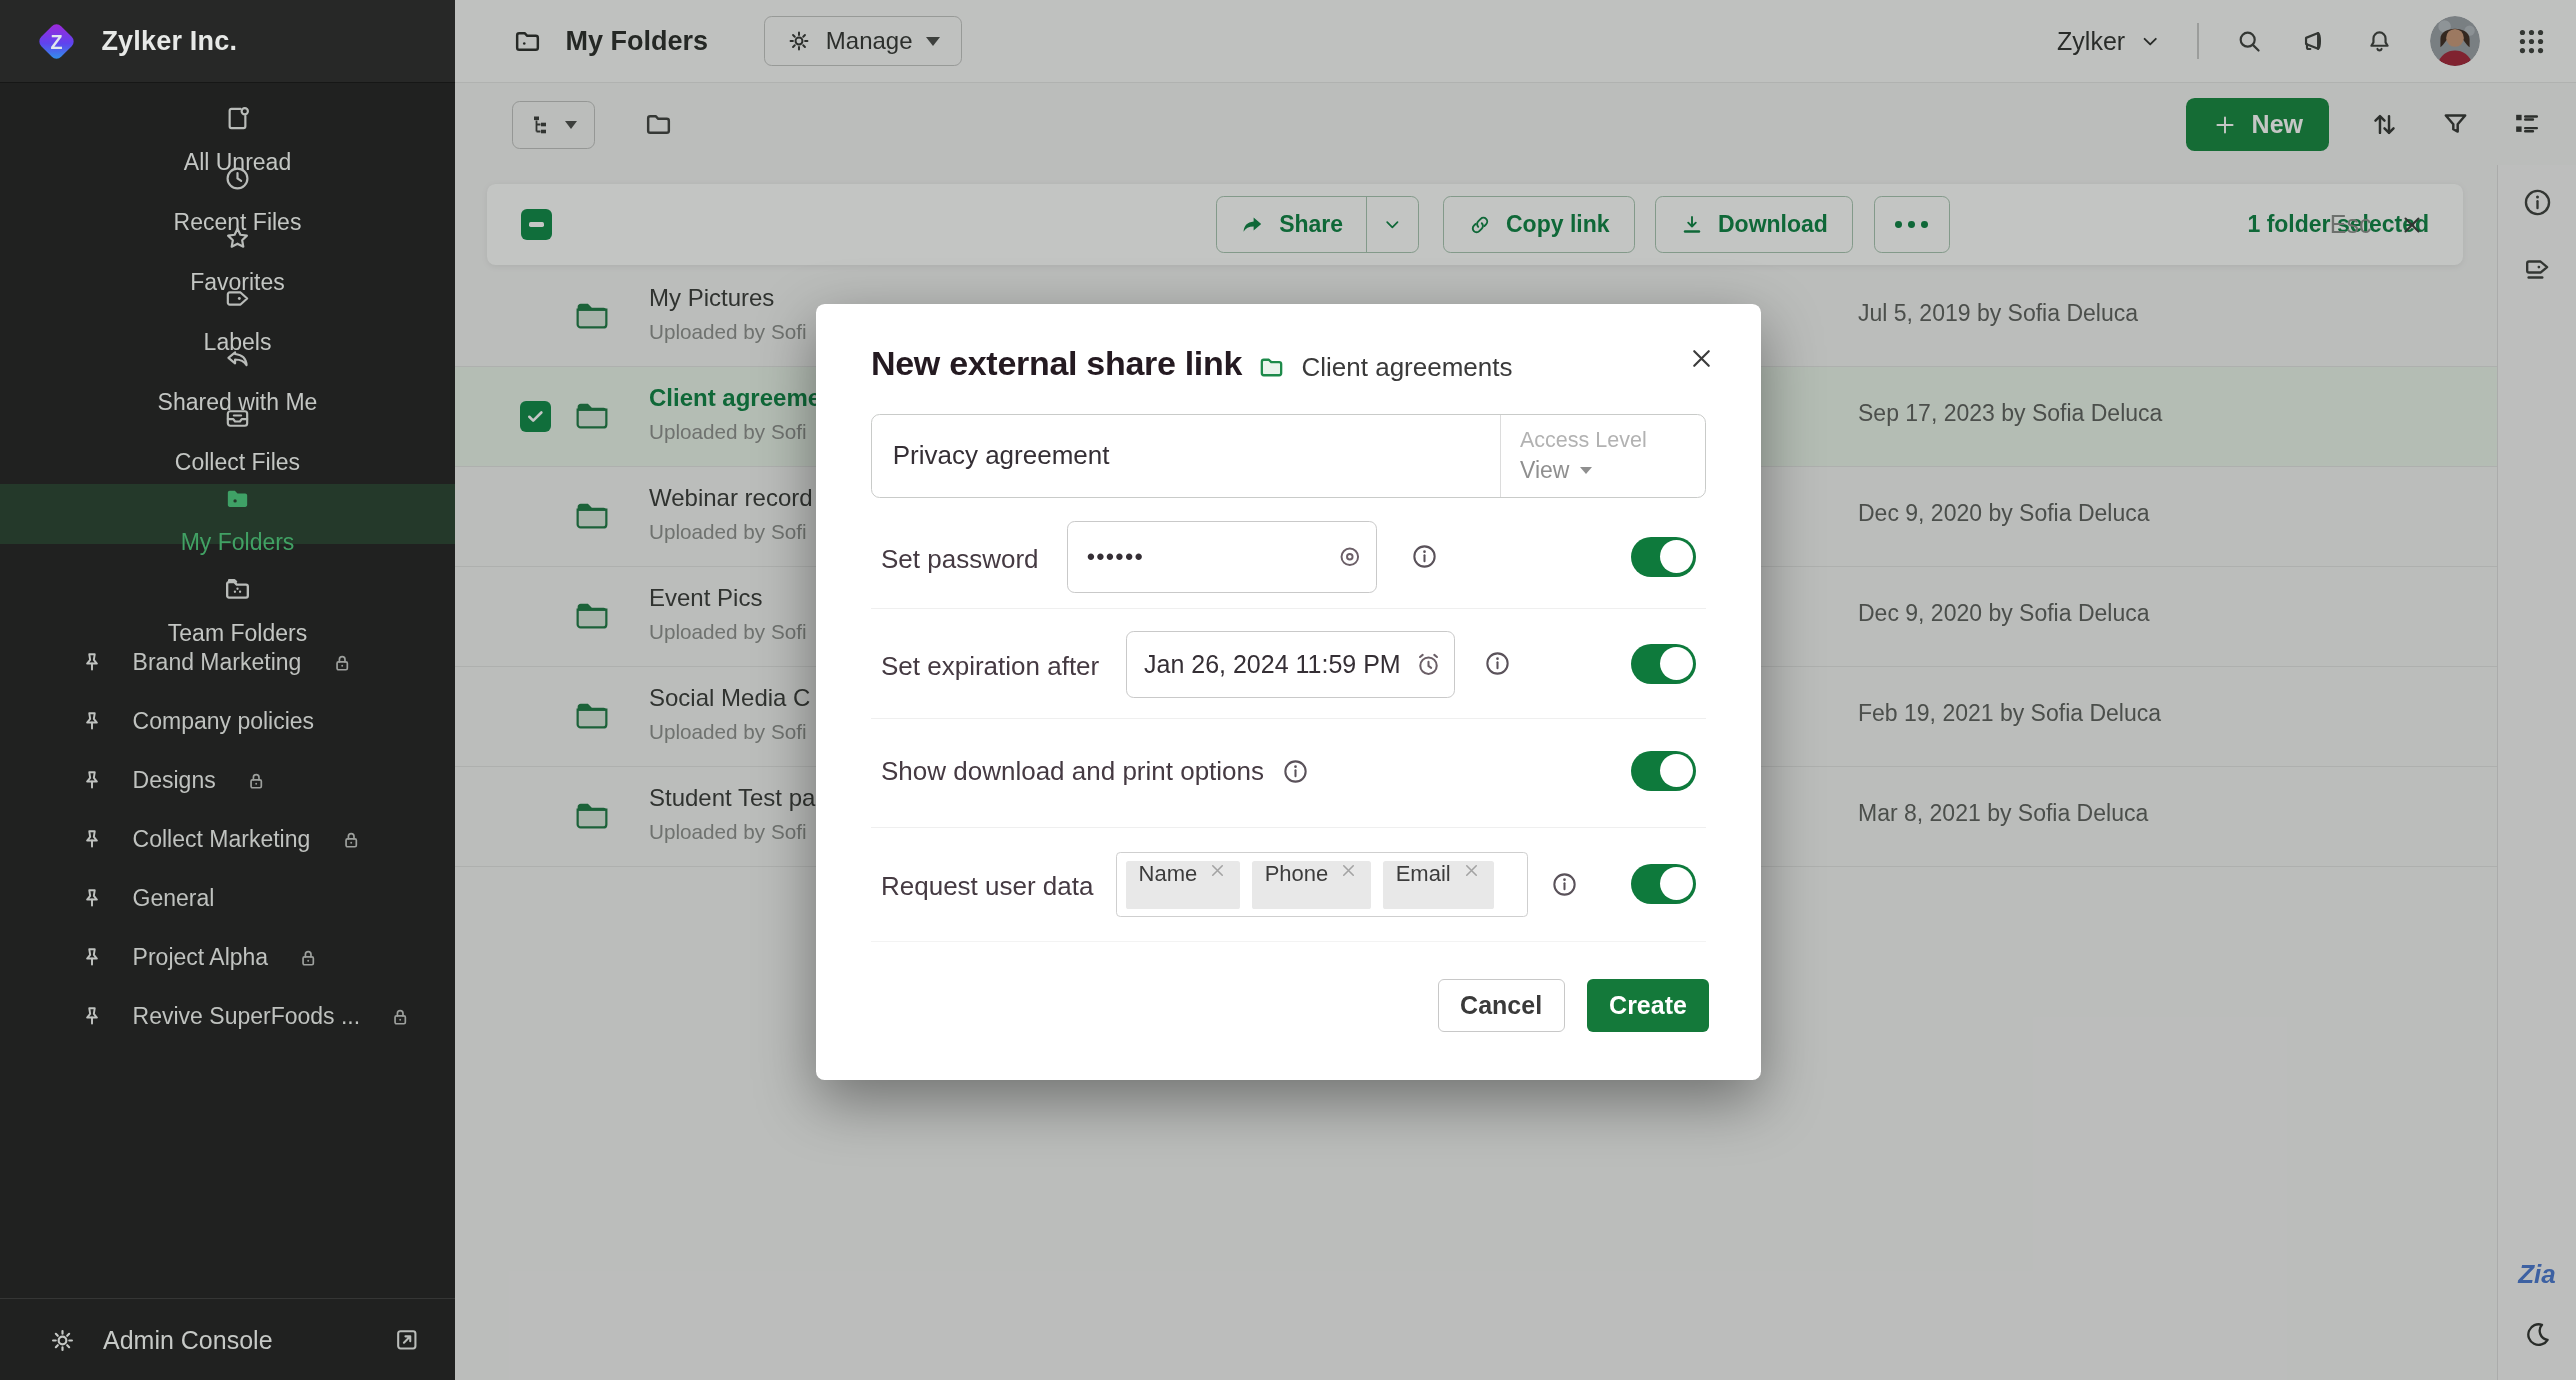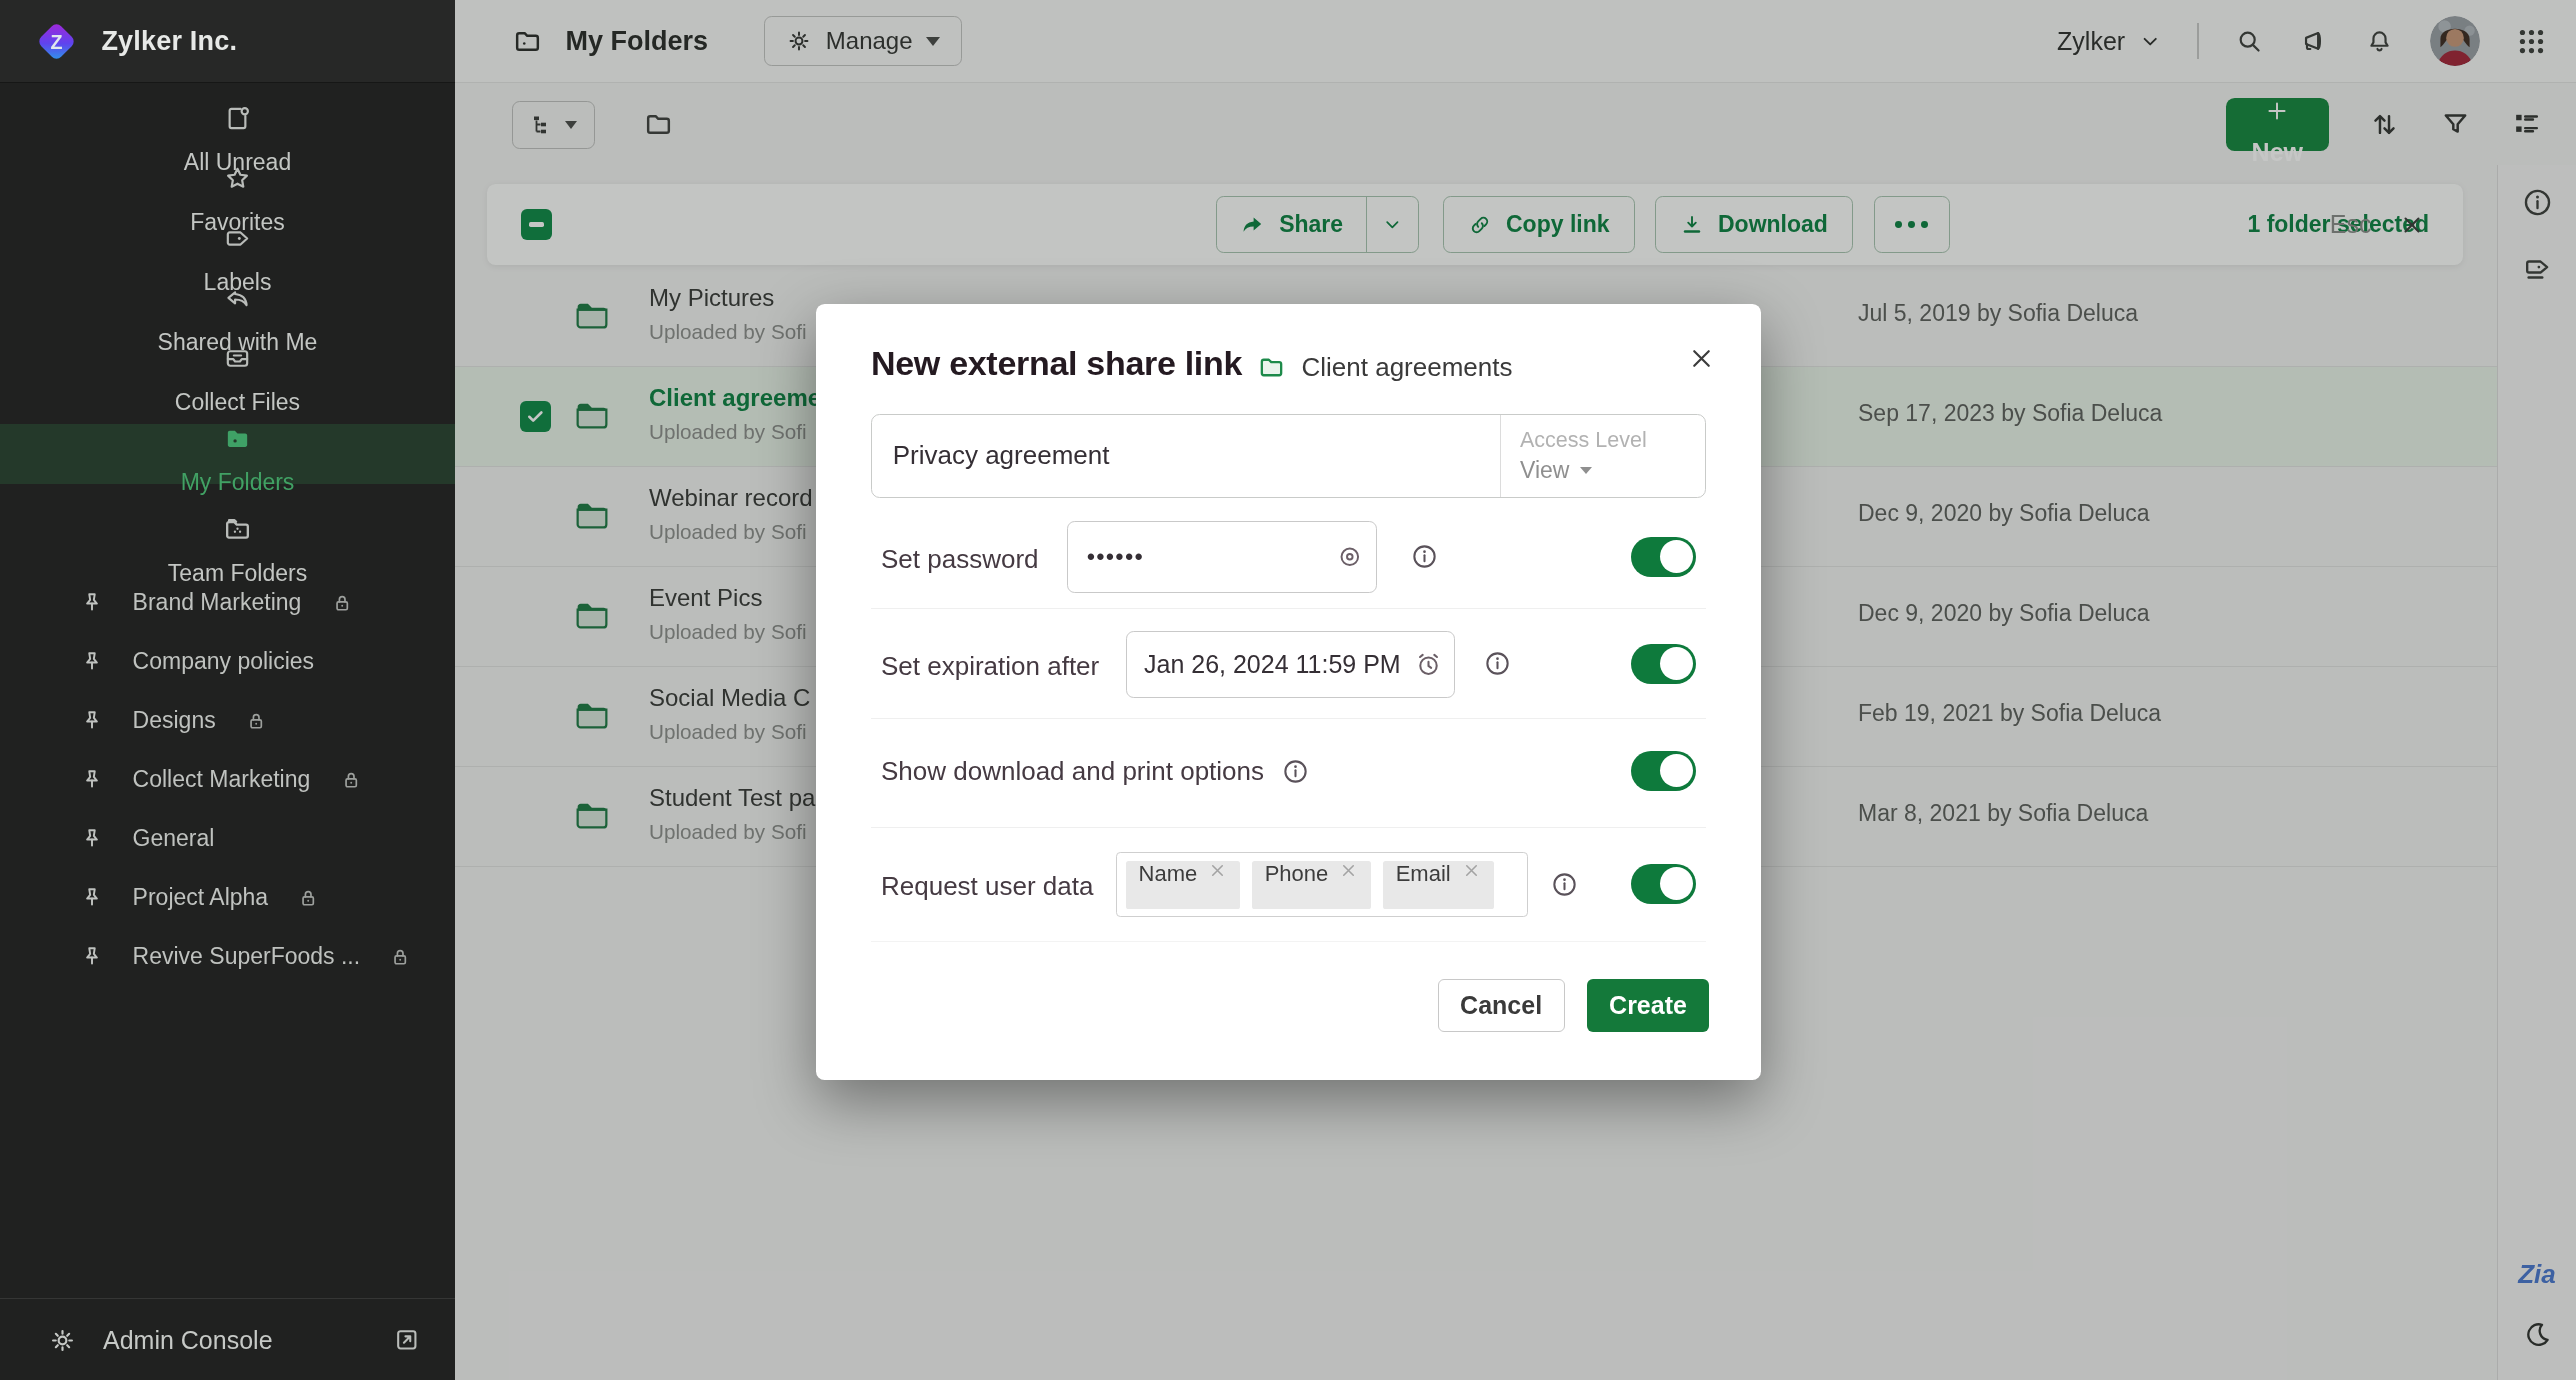--- a/index.html
+++ b/index.html
@@ -35,21 +35,21 @@
   .org-switch { display:flex; align-items:center; gap:13.8px; font-size:25px; color:#2f322f; cursor:pointer; }
   .v-divider { width:1.7px; height:36px; background:#c7c9c7; }
   .avatar { width:50px; height:50px; border-radius:50%; overflow:hidden; cursor:pointer; }
 
   
   #toolbar2 { position:absolute; left:455px; top:83px; right:0; height:83px; background:#f2f3f2; display:flex; align-items:center; }
   .tree-btn { margin-left:57px; width:83px; height:48px; border:1.3px solid #bfc1bf; border-radius:7.7px; display:flex; align-items:center; justify-content:center; gap:10.3px; color:#3a3d3a; cursor:pointer; background:transparent; }
   .tree-btn .caret { border-top-width:8.6px; border-left-width:6.9px; border-right-width:6.9px; }
   .crumb-folder { margin-left:48px; color:#3f423f; cursor:pointer; }
   .tb2-right { margin-left:auto; display:flex; align-items:center; gap:40px; margin-right:34px; color:#333633; }
-  .new-btn { height:53px; border-radius:8.6px; background:#15873f; color:#fff; display:flex; align-items:center; gap:13.8px; padding:0 26px; font-size:25px; font-weight:600; border:none; cursor:pointer;flex-direction:column; }
+  .new-btn { height:53px; border-radius:8.6px; background:#15873f; color:#fff; display:flex; align-items:center; gap:13.8px; padding:0 26px; font-size:25px; font-weight:600; border:none; cursor:pointer; }
 
   
   #content { position:absolute; left:455px; top:165px; right:79px; bottom:0; background:#f2f3f2; }
   #rail { position:absolute; right:0; top:165px; width:79px; bottom:0; background:#f4f5f4; border-left:0.9px solid #dcdddc; }
   .rail-top { position:absolute; top:20.7px; left:0; width:100%; display:flex; flex-direction:column; align-items:center; gap:34px; color:#3c3f3c; }
   .rail-bottom { position:absolute; bottom:31px; left:0; width:100%; display:flex; flex-direction:column; align-items:center; gap:29px; }
   .zia { font-size:26px; font-weight:700; font-style:italic; color:#4a78d0; cursor:pointer; }
   .moon { color:#2f322f; cursor:pointer; }
 
   
@@ -129,20 +129,29 @@
     <div class="nav">
       <div class="side-item">
         <span class="icon">
           <svg width="29" height="29" viewBox="0 0 24 24" fill="none" stroke="currentColor" stroke-width="1.8" stroke-linecap="round" stroke-linejoin="round">
               <path d="M14.5 4H7a1.5 1.5 0 0 0-1.5 1.5v13A1.5 1.5 0 0 0 7 20h10a1.5 1.5 0 0 0 1.5-1.5V10"></path>
               <circle cx="18" cy="6" r="2.6"></circle>
             </svg>
         </span>
         <span>All Unread</span>
         <span class="dot-badge"></span>
+      </div>
+      <div class="side-item">
+        <span class="icon">
+          <svg width="29" height="29" viewBox="0 0 24 24" fill="none" stroke="currentColor" stroke-width="1.8" stroke-linecap="round">
+              <circle cx="12" cy="12" r="8.2"></circle>
+              <path d="M12 7.5V12l3 2"></path>
+            </svg>
+        </span>
+        <span>Recent Files</span>
       </div>
       <div class="side-item">
         <span class="icon">
           <svg width="29" height="29" viewBox="0 0 24 24" fill="none" stroke="currentColor" stroke-width="1.8" stroke-linejoin="round">
               <path d="M12 4l2.4 4.9 5.4.75-3.95 3.75.95 5.4L12 16.3 7.2 18.8l.95-5.4L4.2 9.65l5.4-.75L12 4z"></path>
             </svg>
         </span>
         <span>Favorites</span>
       </div>
       <div class="side-item">

